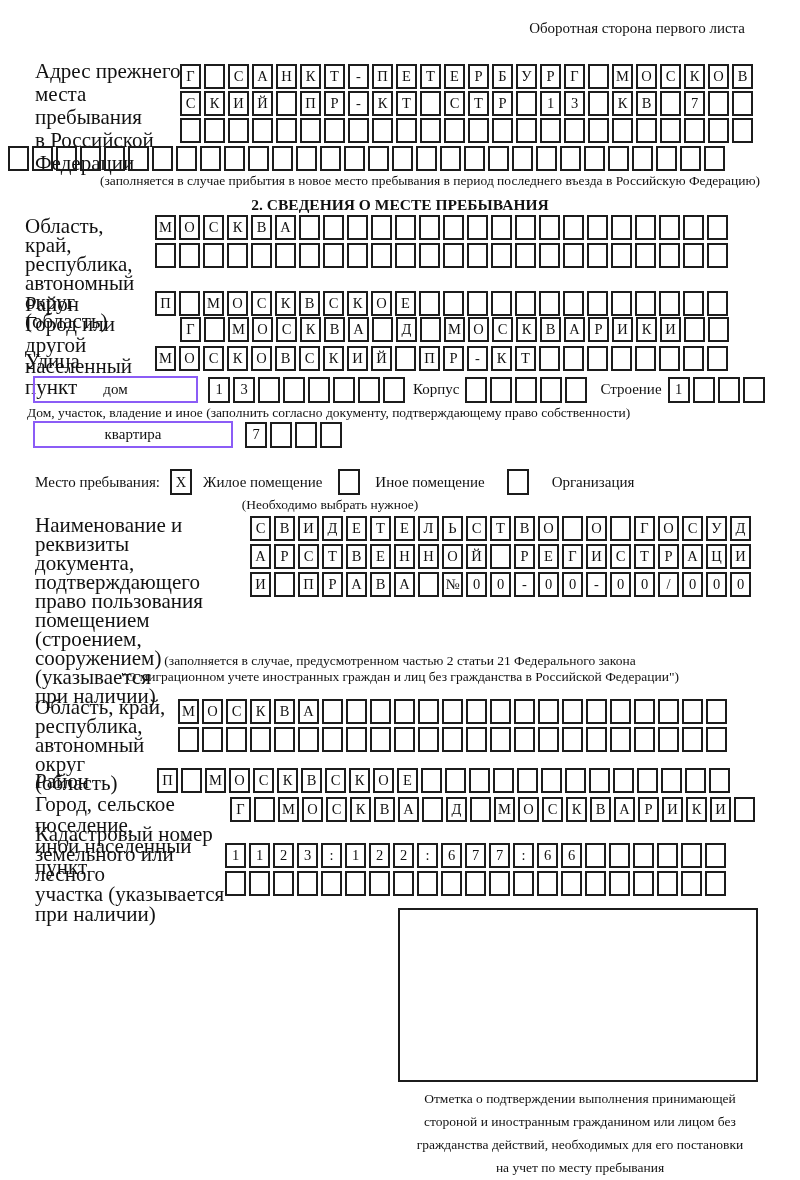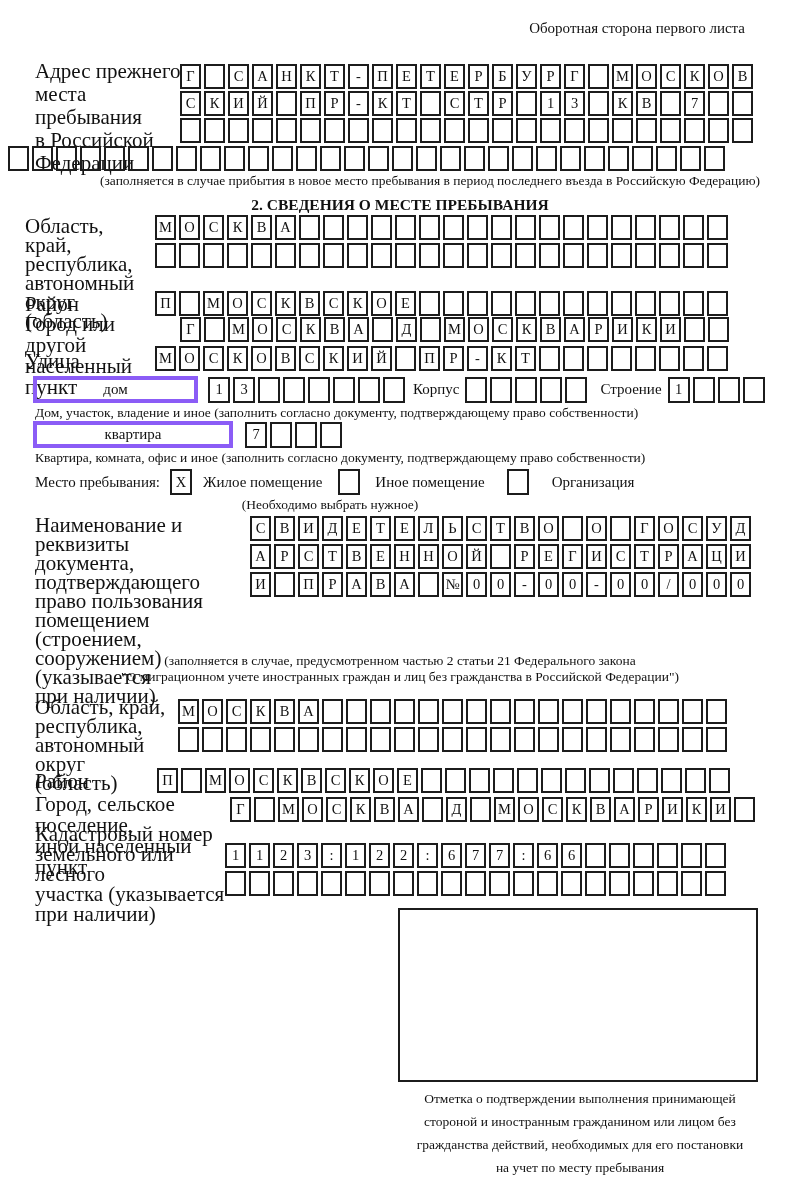--- a/index.html
+++ b/index.html
@@ -19,21 +19,21 @@
   .rows > .boxrow + .boxrow { margin-top:3px; }
   .rows.tight > .boxrow + .boxrow { margin-top:2px; }
   .cell {
     display:inline-flex; flex:none; align-items:center; justify-content:center;
     width:21px; height:25px; margin-right:3px;
     border:2px solid #1c1c1c; box-sizing:border-box;
     font-size:14.5px; line-height:1;
   }
   .widebox {
     display:flex; align-items:center; justify-content:center;
-    border:4px solid #8b5cf6; box-sizing:border-box; height:27px;
+    border:2px solid #8b5cf6; box-sizing:border-box; height:27px;
     font-size:15px;
   }
   .inlinerow { display:flex; align-items:center; }
   .inlinerow .cell { width:22px; height:26px; }
   .inlinerow .txt { font-size:15px; }
   .stamp {
     border:2px solid #1c1c1c; box-sizing:border-box;
     width:360px; height:174px; background:#fff;
   }
   .stamp-caption { font-size:13.5px; line-height:23px; white-space:pre-line; }
@@ -330,32 +330,31 @@
         <span class="cell"></span>
       </div>
     <div class="txt" style="margin:0 6px 0 10px;">Строение</div>
     <div class="boxrow">
         <span class="cell">1</span>
         <span class="cell"></span>
         <span class="cell"></span>
         <span class="cell"></span>
       </div>
   </div>
-  <div class="abs note" style="left:35px; top:405px;">Дом, участок, владение и иное (заполнить согласно документу, подтверждающему право собственности)</div>
+  <div class="abs note" style="left:27px; top:405px;">Дом, участок, владение и иное (заполнить согласно документу, подтверждающему право собственности)</div>
 
   <div class="abs inlinerow" style="left:33px; top:421px;">
     <div class="widebox" style="width:200px;">квартира</div>
     <div class="boxrow" style="margin-left:12px;">
         <span class="cell">7</span>
         <span class="cell"></span>
         <span class="cell"></span>
         <span class="cell"></span>
       </div>
   </div>
-  <div class="abs note" style="left:35px; top:450px;">Квартира, комната, офис и иное (заполнить согласно документу, подтверждающему право собственности)</div>
 
   <div class="abs inlinerow" style="left:35px; top:469px;">
     <div class="txt">Место пребывания:</div>
     <div class="boxrow" style="margin-left:10px;">
         <span class="cell">X</span>
       </div>
     <div class="txt" style="margin-left:8px;">Жилое помещение</div>
     <div class="boxrow" style="margin-left:16px;">
         <span class="cell"></span>
       </div>

